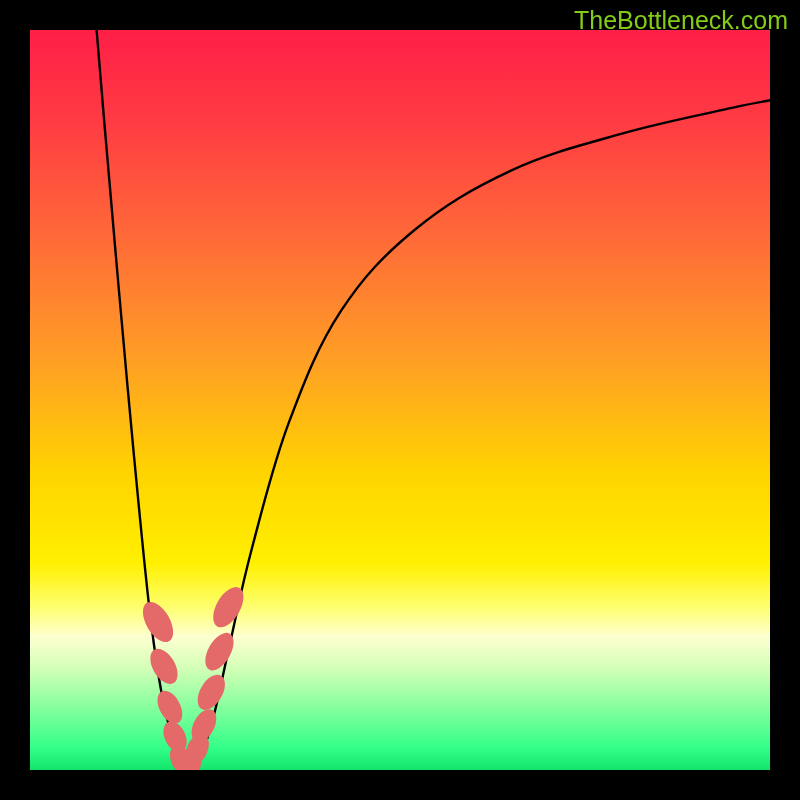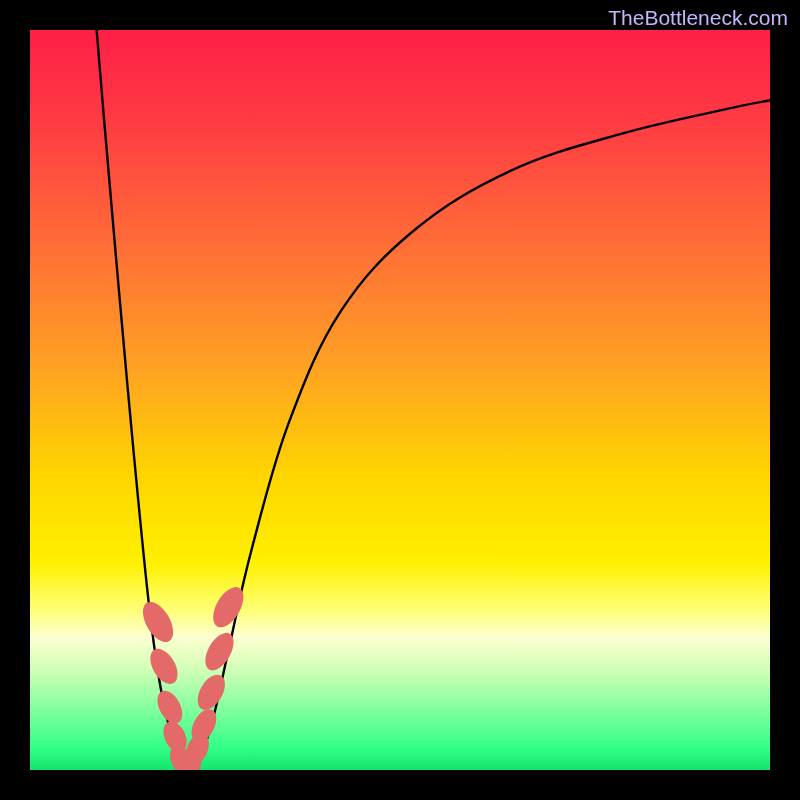--- a/index.html
+++ b/index.html
@@ -26,22 +26,22 @@
     overflow: hidden;
   }
   .gradient {
     position: absolute;
     inset: 0;
   }
   .watermark {
     position: absolute;
     top: 6px;
     right: 12px;
-    color: #c4b5fd;
-    font-size: 21px;
+    color: #84cc16;
+    font-size: 25px;
     letter-spacing: 0px;
     font-weight: 400;
   }
   svg.curves {
     position: absolute;
     inset: 0;
   }
 </style>
 </head>
 <body>

